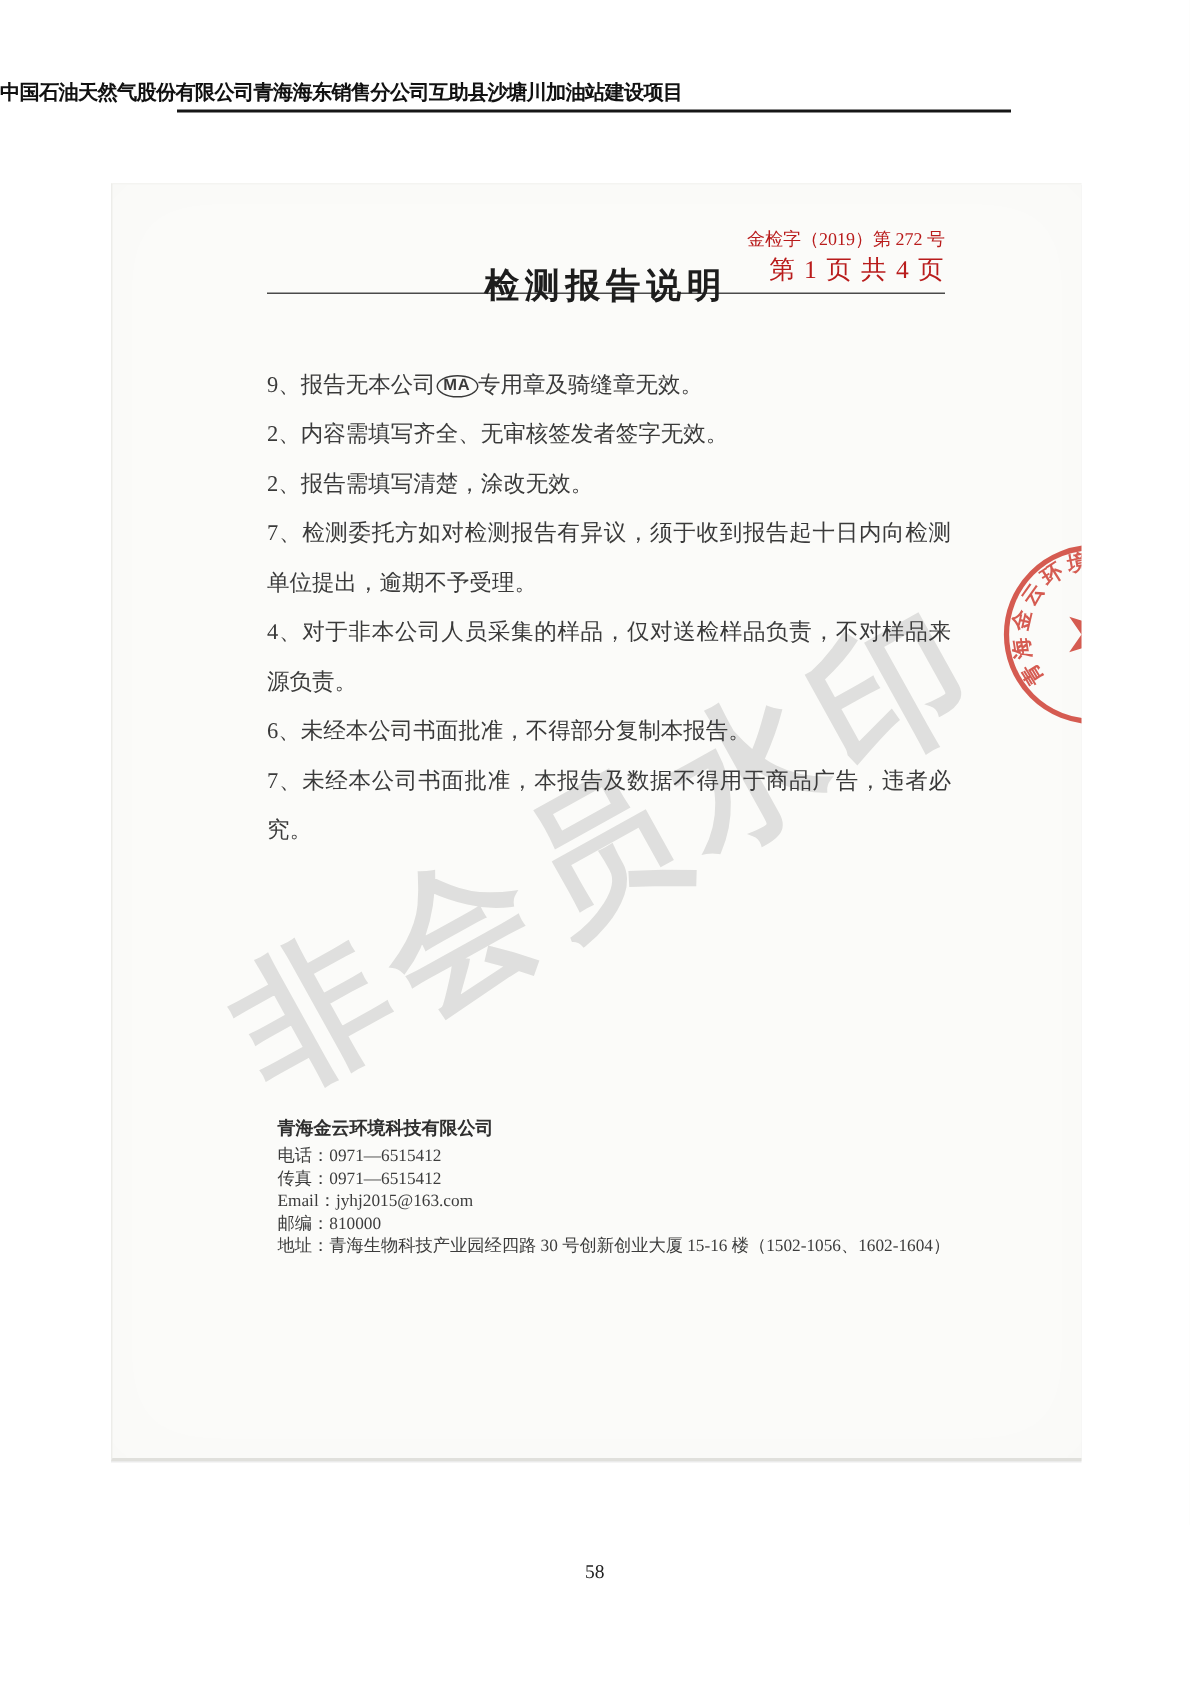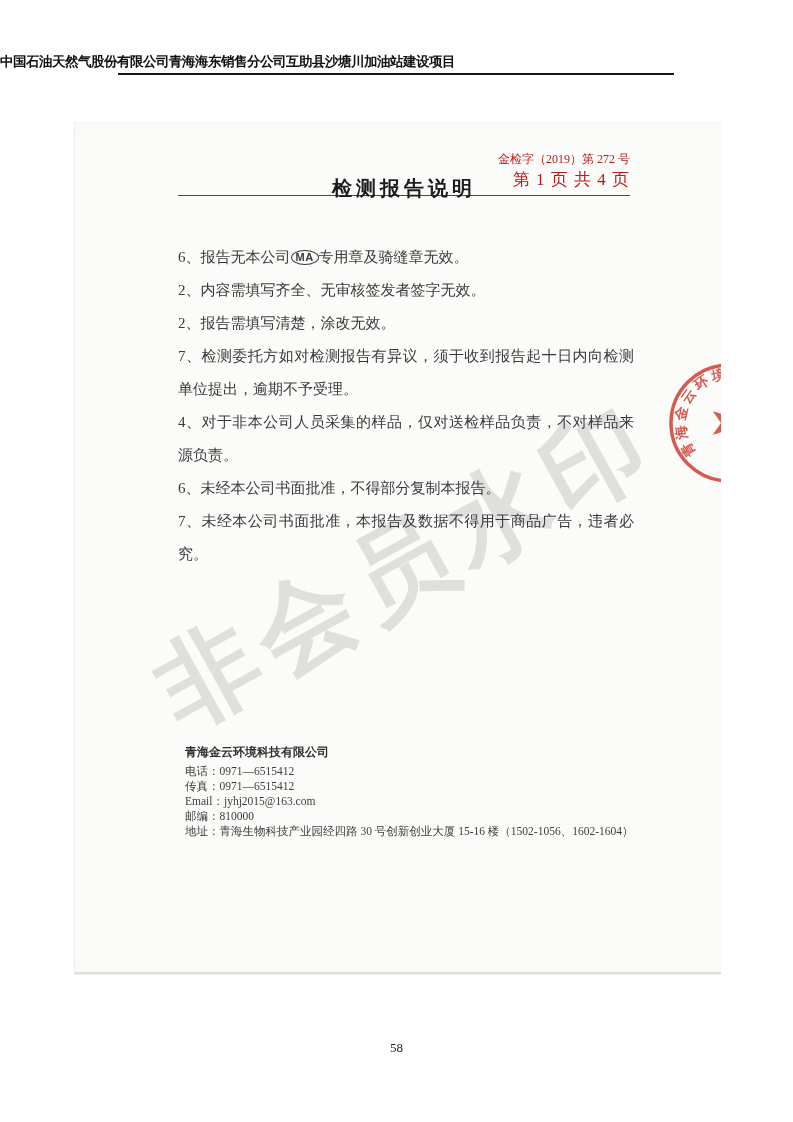--- a/index.html
+++ b/index.html
@@ -44,21 +44,21 @@
     padding-bottom:4px;
     border-bottom:1.2px solid #4a4a4a;
     z-index:2;
     flex-direction:column;
   }
   .docline .pg{font-size:17px;letter-spacing:1px;margin-left:28px;}
 
   .title{
     position:absolute;left:103px;top:52px;width:452px;margin:0;
     text-align:center;
-    font-size:20px;font-weight:700;letter-spacing:4px;color:#1d1d1d;
+    font-size:23px;font-weight:700;letter-spacing:4px;color:#1d1d1d;
     z-index:2;
   }
 
   .items{
     position:absolute;left:103px;top:118px;width:456px;
     font-size:15px;line-height:33px;color:#3a3a3a;
     text-align:justify;
     z-index:2;
   }
   .items p{margin:0;}
@@ -117,21 +117,21 @@
     <div class="watermark">非会员水印</div>
 
     <div class="docline">
       <span>金检字（2019）第 272 号</span>
       <span class="pg">第 1 页 共 4 页</span>
     </div>
 
     <h1 class="title">检测报告说明</h1>
 
     <div class="items">
-      <p><span>6、报告无本公司</span><span class="cma">MA</span><span>专用章及骑缝章无效。</span></p>
+      <p><span>9、报告无本公司</span><span class="cma">MA</span><span>专用章及骑缝章无效。</span></p>
       <p>2、内容需填写齐全、无审核签发者签字无效。</p>
       <p>2、报告需填写清楚，涂改无效。</p>
       <p>7、检测委托方如对检测报告有异议，须于收到报告起十日内向检测单位提出，逾期不予受理。</p>
       <p>4、对于非本公司人员采集的样品，仅对送检样品负责，不对样品来源负责。</p>
       <p>6、未经本公司书面批准，不得部分复制本报告。</p>
       <p>7、未经本公司书面批准，本报告及数据不得用于商品广告，违者必究。</p>
     </div>
 
     <div class="contact">
       <div class="company">青海金云环境科技有限公司</div>

